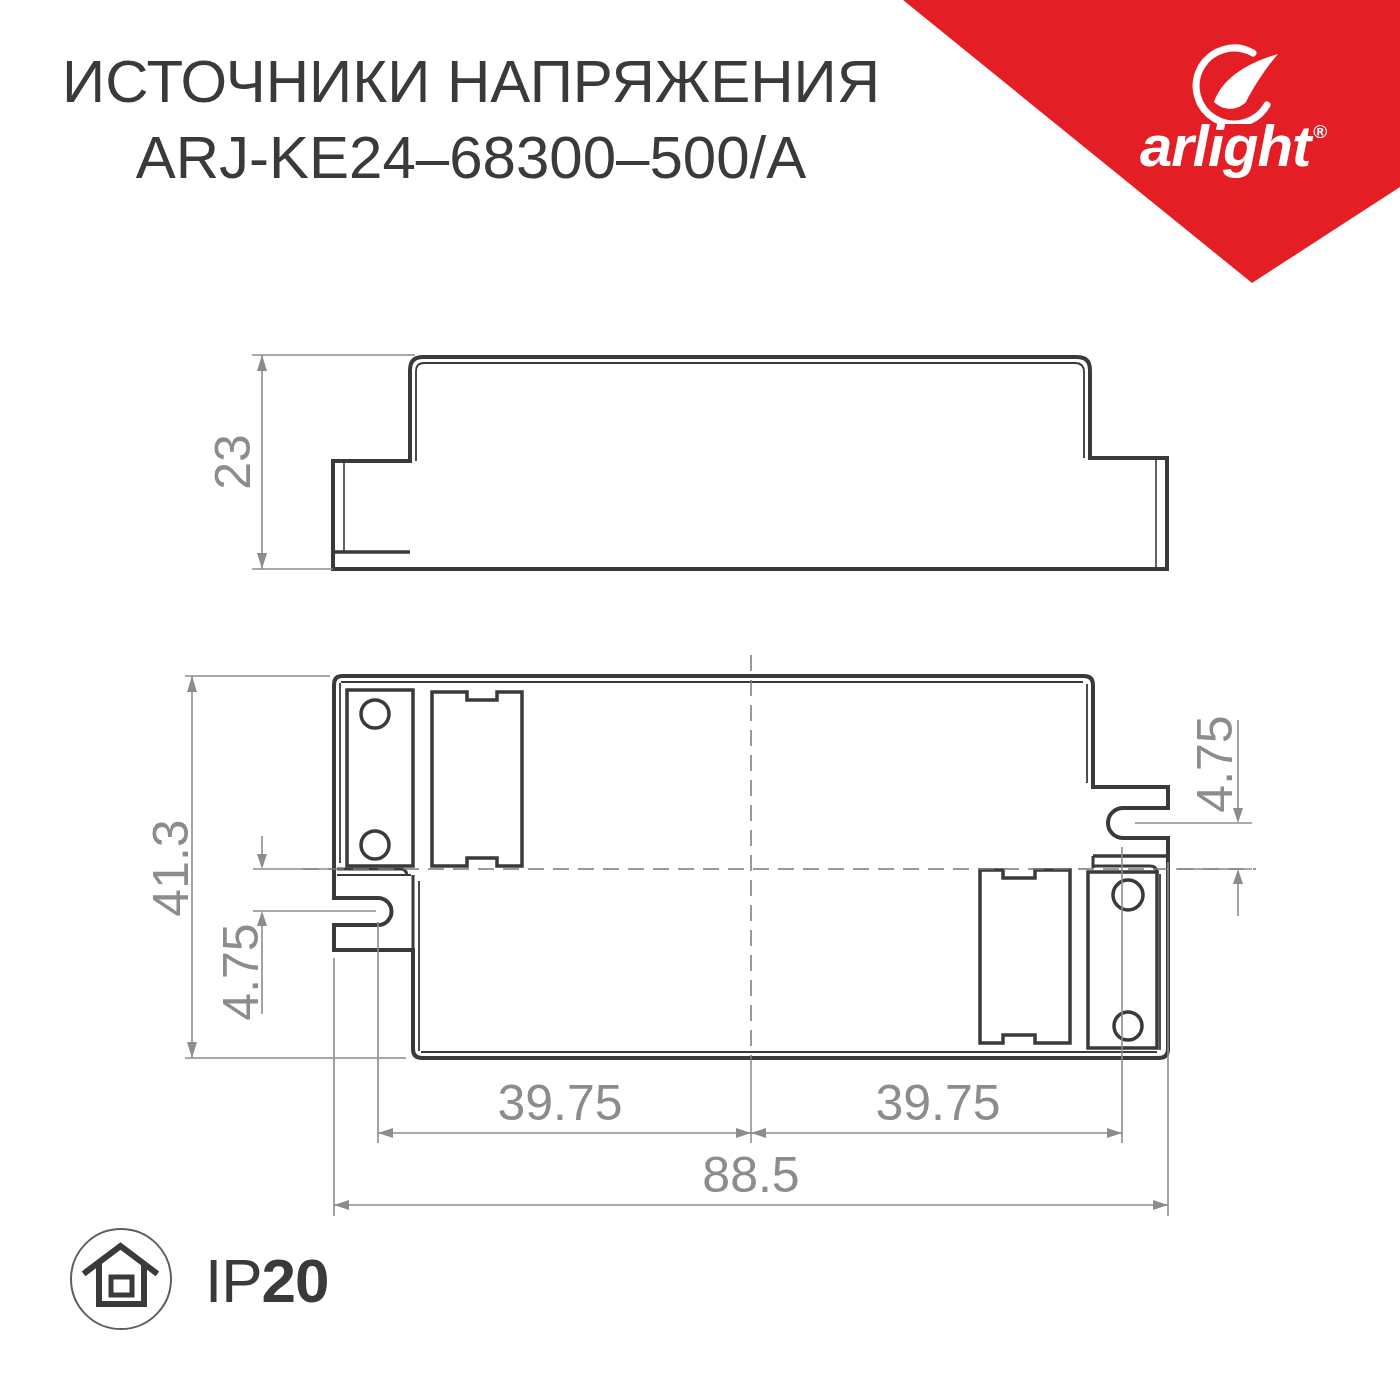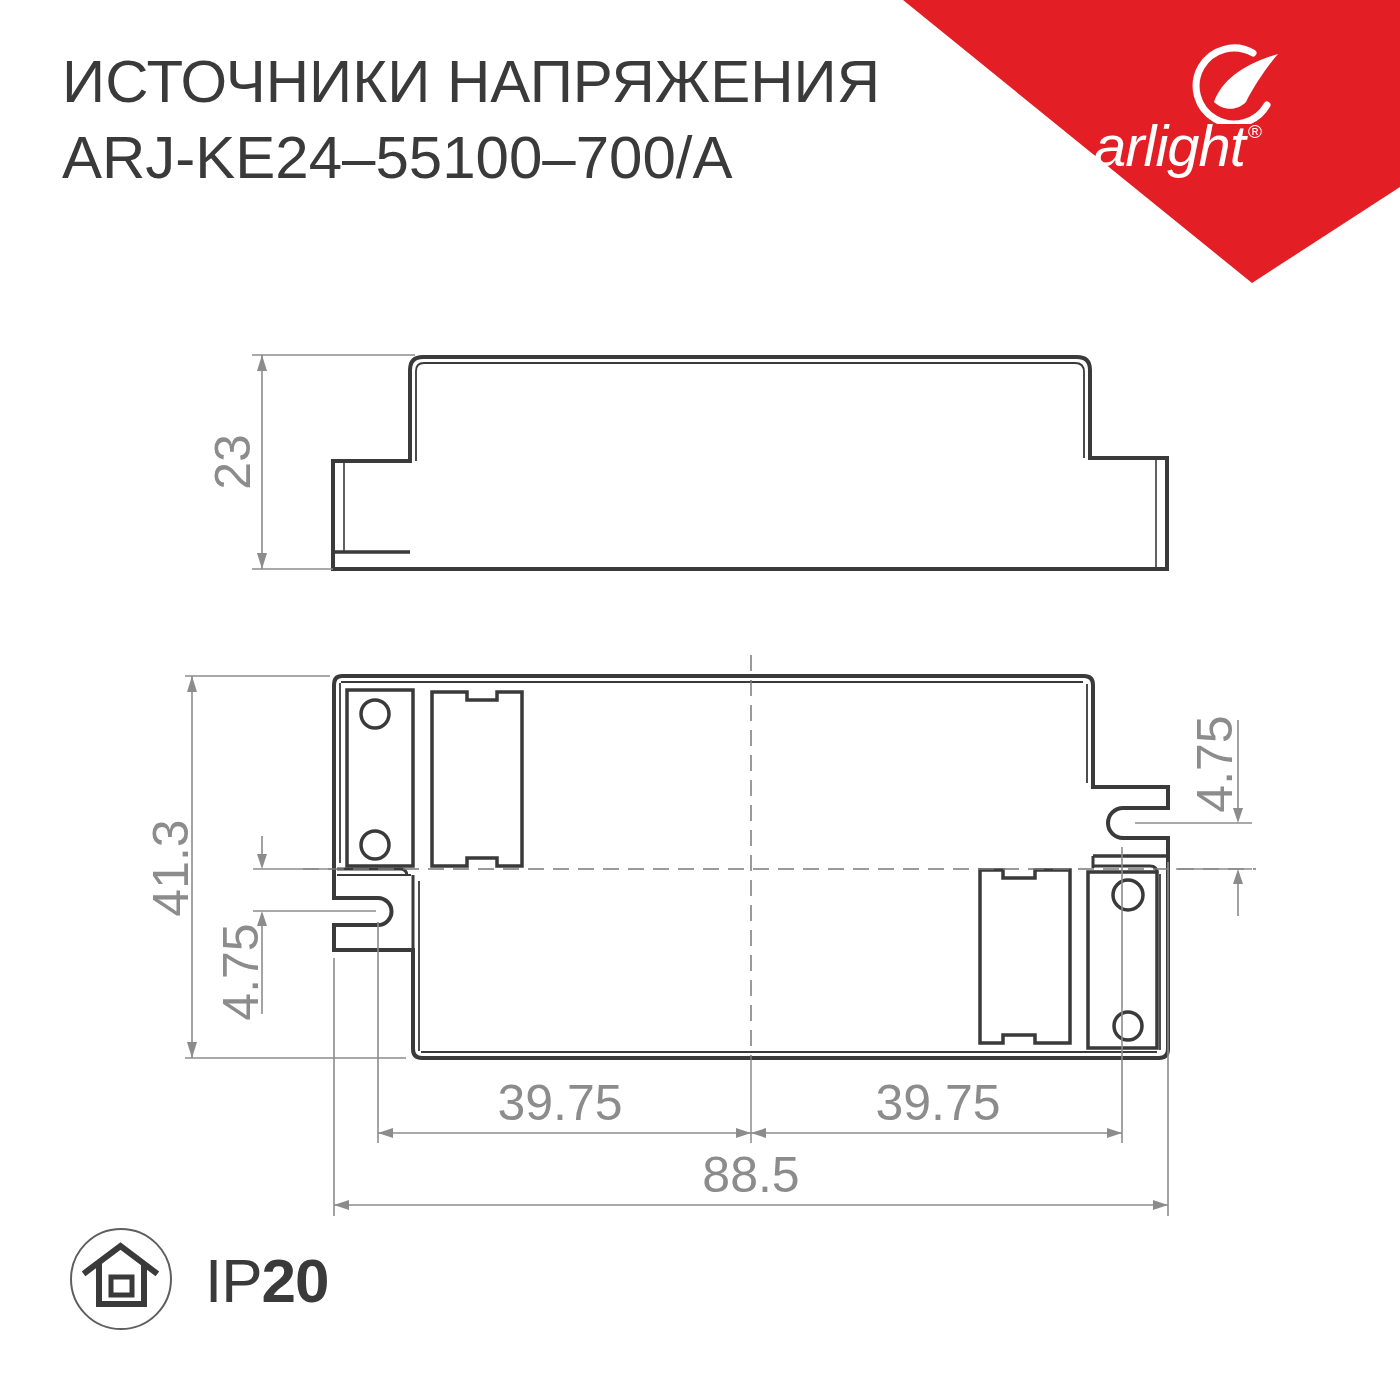--- a/index.html
+++ b/index.html
@@ -1,39 +1,39 @@
 <!DOCTYPE html>
 <html><head>
 <meta charset="utf-8">
 <style>
   html,body{margin:0;padding:0;background:#fff;}
   .page{position:relative;width:1400px;height:1400px;background:#fff;overflow:hidden;
-        font-family:"Liberation Sans", sans-serif;}
+        font-family:"Liberation Sans", sans-serif;text-align:center;}
   
   .title{position:absolute;left:62px;top:44px;color:#3a3a3b;font-size:60px;line-height:76px;
          font-weight:400;letter-spacing:0px;white-space:nowrap;}
   
   .red-corner{position:absolute;left:0;top:0;width:1400px;height:1400px;background:#e31e24;
               clip-path:polygon(903px 0px,1400px 0px,1400px 187px,1252px 283px);}
-  .logo-text{position:absolute;left:1094px;top:112px;color:#ffffff;font-size:58px;
-             font-weight:400;font-style:italic;letter-spacing:-1px;white-space:nowrap;}
+  .logo-text{position:absolute;left:1140px;top:112px;color:#ffffff;font-size:58px;
+             font-weight:700;font-style:italic;letter-spacing:-1px;white-space:nowrap;}
   .logo-text sup{font-size:19px;font-style:normal;vertical-align:28px;margin-left:3px;}
   .logo-icon{position:absolute;left:1186px;top:42px;}
   .art{position:absolute;left:0;top:0;}
   .dimtxt{font-size:50px;fill:#8c8c8c;}
   .iptxt{font-size:62px;fill:#3a3a3b;letter-spacing:-1px;}
 </style>
 </head>
 <body>
 
 <div class="page">
 
   <div class="title">
     <div>ИСТОЧНИКИ НАПРЯЖЕНИЯ</div>
-    <div>ARJ-KE24–55100–700/А</div>
+    <div>ARJ-KE24–68300–500/А</div>
   </div>
 
   <div class="red-corner"></div>
   <svg class="logo-icon" width="100" height="82" viewBox="0 0 100 82">
     <path d="M67,11 A38,38 0 1 0 81,63" fill="none" stroke="#ffffff" stroke-width="7" stroke-linecap="round"></path>
     <path d="M28,60 C36,38 58,22 92,12 C80,26 68,44 60,60 C50,70 36,68 28,60 Z" fill="#ffffff"></path>
   </svg>
   <div class="logo-text"><span>arlight</span><sup>®</sup></div>
 
   <svg class="art" width="1400" height="1400" viewBox="0 0 1400 1400">

